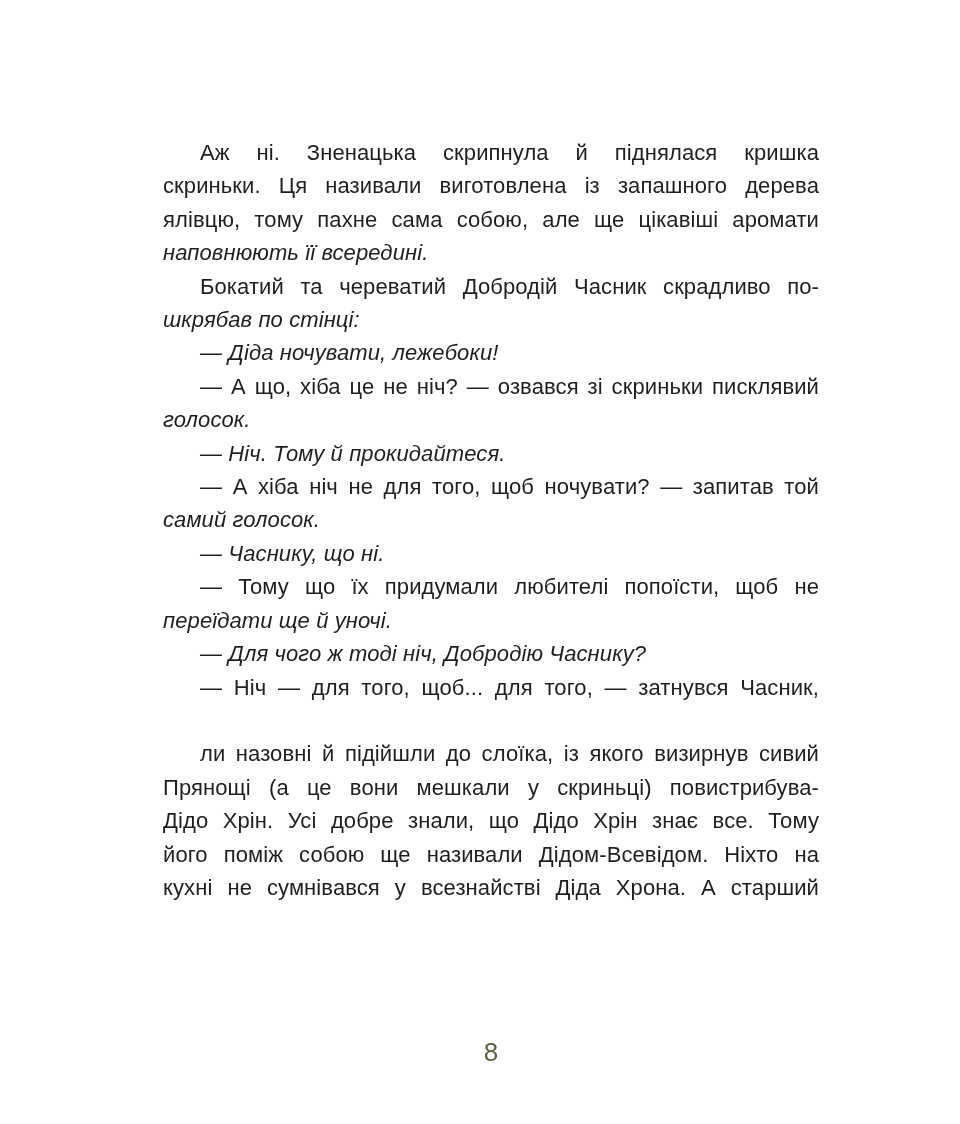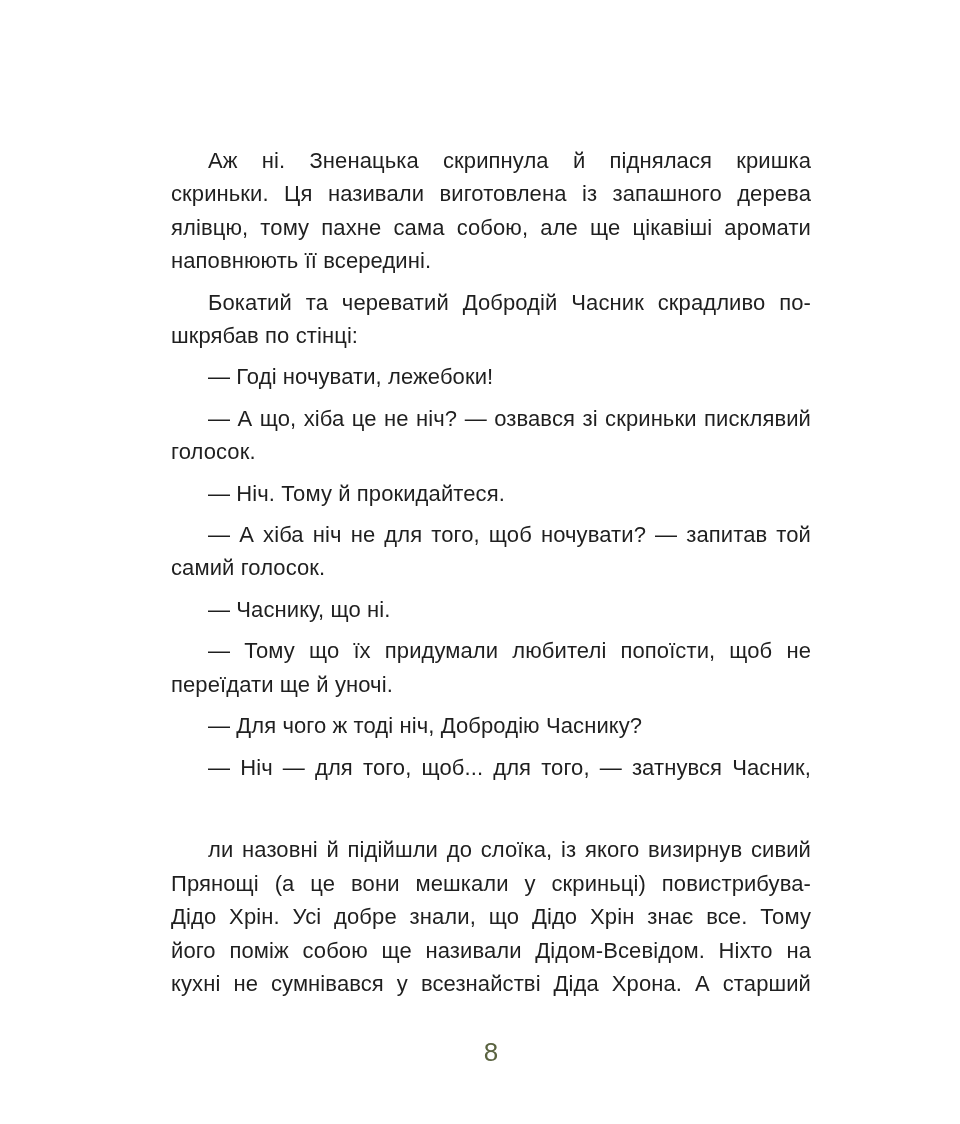--- a/index.html
+++ b/index.html
@@ -20,28 +20,29 @@
   }
   .text-block {
     position: absolute;
     left: 163px;
     top: 136px;
     width: 656px;
     font-size: 22px;
     line-height: 33.4px;
     letter-spacing: 0.1px;
   }
-  .para { margin: 8px; }
+  .para { margin: 0; }
   .line {
     text-align: justify;
     text-align-last: justify;
     white-space: normal;
   }
   .line.end {
     text-align-last: left;
+    font-style: italic;
   }
   .para .line:first-child {
     text-indent: 37px;
   }
   .section-gap {
     height: 33.4px;
   }
   .page-number {
     position: absolute;
     left: 163px;
@@ -66,21 +67,21 @@
       <div class="line">ялівцю, тому пахне сама собою, але ще цікавіші аромати</div>
       <div class="line end">наповнюють її всередині.</div>
     </div>
 
     <div class="para">
       <div class="line">Бокатий та череватий Добродій Часник скрадливо по-</div>
       <div class="line end">шкрябав по стінці:</div>
     </div>
 
     <div class="para">
-      <div class="line end">— Годі ночувати, лежебоки!</div>
+      <div class="line end">— Діда ночувати, лежебоки!</div>
     </div>
 
     <div class="para">
       <div class="line">— А що, хіба це не ніч? — озвався зі скриньки писклявий</div>
       <div class="line end">голосок.</div>
     </div>
 
     <div class="para">
       <div class="line end">— Ніч. Тому й прокидайтеся.</div>
     </div>

